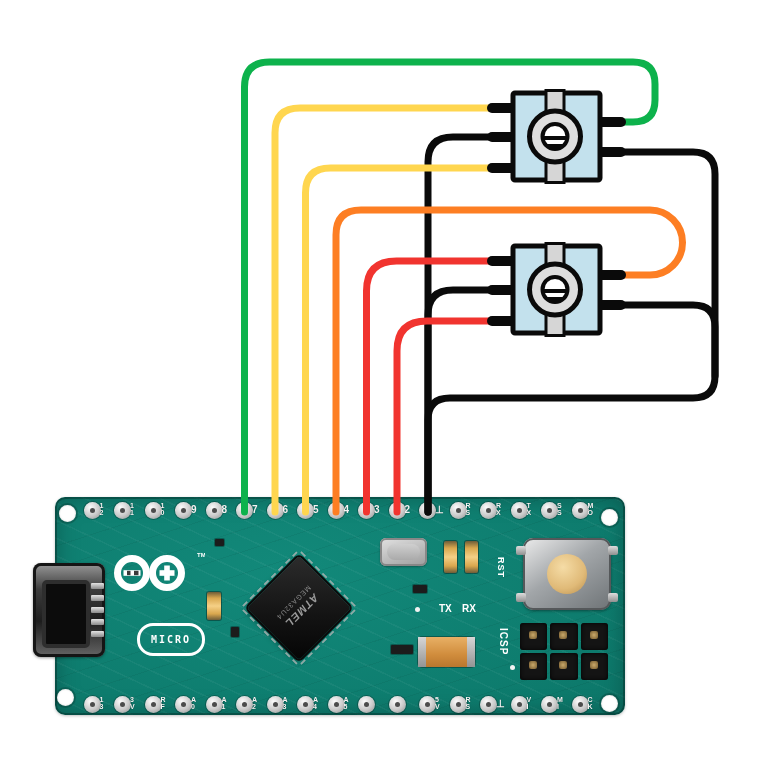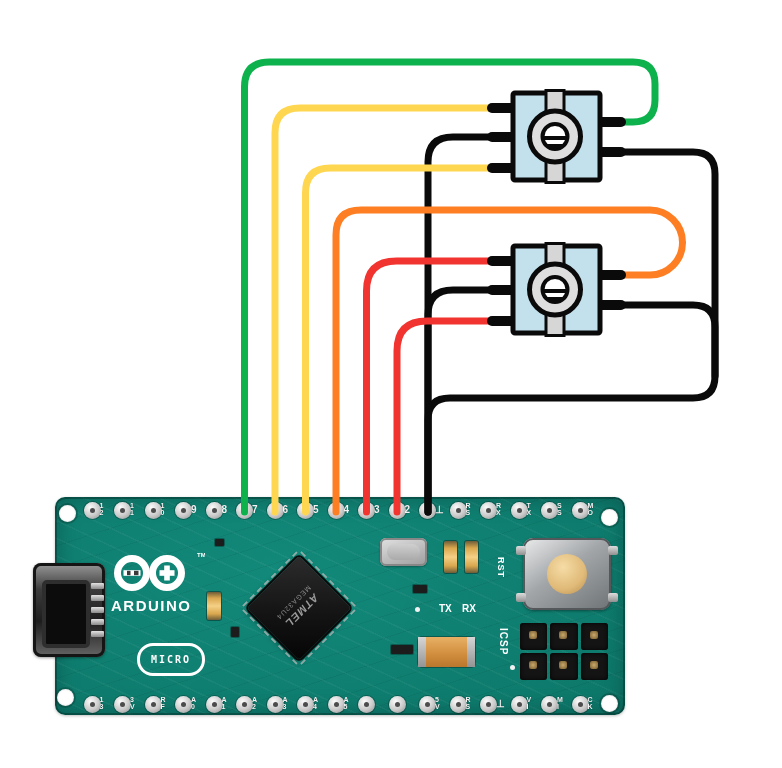--- a/index.html
+++ b/index.html
@@ -28,21 +28,21 @@
        box-shadow:inset 0 0 0 3px #151515, 0 1px 3px rgba(0,0,0,.4);}
   .usb-inner{position:absolute;left:9px;top:17px;width:40px;height:60px;background:#0c0c0c;
              border:4px solid #2e2e2e;border-radius:5px;}
   .usb-tooth{position:absolute;left:58px;width:13px;height:6px;background:linear-gradient(#e3e3e3,#8a8a8a);border-radius:1px;}
   
   .logo-svg{position:absolute;left:54px;top:52px;}
   .arduino-word{position:absolute;left:56px;top:100px;width:145px;color:#fff;font-size:15px;
                 font-weight:bold;letter-spacing:1.5px;}
   .micro-pill{position:absolute;left:82px;top:126px;width:62px;height:27px;border:3px solid #fff;
               border-radius:16px;display:flex;align-items:center;justify-content:center;
-              color:#fff;font-family:"DejaVu Sans Mono",monospace;font-weight:bold;font-size:10px;letter-spacing:2px;margin-top:20px;}
+              color:#fff;font-family:"DejaVu Sans Mono",monospace;font-weight:bold;font-size:10px;letter-spacing:2px;}
   
   .led{position:absolute;border-radius:2px;
        background:linear-gradient(180deg,#6e5c38 0%,#d9a74e 22%,#f5d086 50%,#d9a74e 78%,#6e5c38 100%);
        box-shadow:0 0 0 1px rgba(0,0,0,.35);}
   .chip{position:absolute;left:207px;top:74px;width:74px;height:74px;transform:rotate(45deg);
         background:linear-gradient(135deg,#2c2c2c,#141414 55%,#050505);border-radius:4px;
         box-shadow:0 0 0 2px #0a0a0a, 0 2px 6px rgba(0,0,0,.45);}
   .chip-leads{position:absolute;inset:-5px;border:2.5px dashed rgba(185,185,185,.75);border-radius:4px;}
   .chip-text{position:absolute;inset:0;display:flex;flex-direction:column;align-items:center;
              justify-content:center;transform:rotate(90deg);color:#9a9a9a;gap:2px;}
@@ -99,21 +99,20 @@
     <svg class="logo-svg" width="96" height="48" viewBox="0 0 96 48">
       <circle cx="23" cy="24" r="14.5" fill="none" stroke="#ffffff" stroke-width="7"></circle>
       <circle cx="58" cy="24" r="14.5" fill="none" stroke="#ffffff" stroke-width="7"></circle>
       <rect x="14.5" y="21.2" width="17" height="5.6" fill="#ffffff"></rect>
       <rect x="18" y="21.8" width="3.5" height="4.4" fill="#3a3a3a"></rect>
       <rect x="25" y="21.8" width="4.5" height="4.4" fill="#3a3a3a"></rect>
       <rect x="50.5" y="21.2" width="15" height="5.6" fill="#ffffff"></rect>
       <rect x="55.2" y="16.5" width="5.6" height="15" fill="#ffffff"></rect>
       <text x="88" y="8" font-size="6" fill="#ffffff" font-weight="bold" id="tm-text">TM</text>
     </svg>
-    <div class="arduino-word">ARDUINO</div>
     <div class="micro-pill">
       <span>MICRO</span>
     </div>
 
     <div class="led" style="left:152px;top:95px;width:14px;height:28px"></div>
 
     <div class="chip">
       <div class="chip-leads"></div>
       <div class="chip-text">
         <span class="chip-brand">ATMEL</span>

